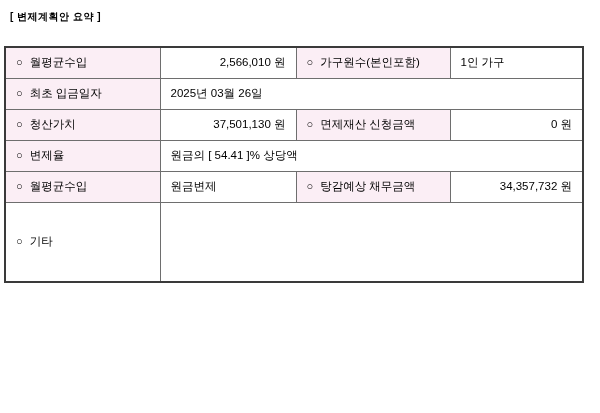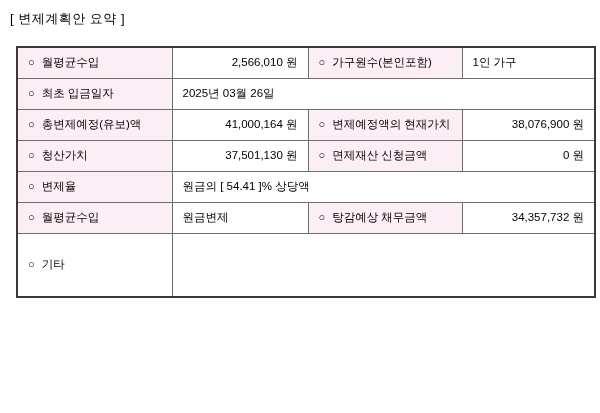--- a/index.html
+++ b/index.html
@@ -8,47 +8,47 @@
   body {
     width: 600px; height: 413px;
     background: #ffffff;
     color: #000;
     font-family: "Liberation Sans", "DejaVu Sans", sans-serif;
     position: relative;
   }
   .doc-title {
     position: absolute;
     left: 10px; top: 10px;
-    font-size: 13px;
-    font-weight: normal;
+    font-size: 10px;
+    font-weight: bold;
     letter-spacing: 0.5px;
   }
   table.summary {
     position: absolute;
-    left: 16px; top: 46px;
+    left: 4px; top: 46px;
     width: 578px;
     border-collapse: collapse;
     table-layout: fixed;
     border: 2px solid var(--outer-border);
   }
   table.summary td {
     border: 1px solid var(--inner-border);
     height: 31px;
     font-size: 11.5px;
     padding: 0 10px;
     overflow: hidden;
     white-space: nowrap;
     vertical-align: middle;
   }
   td.label { background: var(--label-bg); }
   td.label.plain { background: #ffffff; }
   td.val { font-size: 12px; }
   td.num { text-align: right; padding-right: 13px; }
   td.txt { text-align: left; }
-  tr.tall td { height: 64px; }
+  tr.tall td { height: 80px; }
   .bullet {
     display: inline-block;
     margin-right: 7px;
     font-size: 11px;
     position: relative;
     top: -0.5px;
   }
 </style>
 </head>
 <body>
@@ -67,26 +67,20 @@
       <td class="label"><span class="bullet">○</span><span>월평균수입</span></td>
       <td class="val num">2,566,010 원</td>
       <td class="label"><span class="bullet">○</span><span>가구원수(본인포함)</span></td>
       <td class="val txt">1인 가구</td>
     </tr>
     <tr>
       <td class="label"><span class="bullet">○</span><span>최초 입금일자</span></td>
       <td class="val txt" colspan="3">2025년 03월 26일</td>
     </tr>
     <tr>
-      <td class="label"><span class="bullet">○</span><span>총변제예정(유보)액</span></td>
-      <td class="val num">41,000,164 원</td>
-      <td class="label"><span class="bullet">○</span><span>변제예정액의 현재가치</span></td>
-      <td class="val num">38,076,900 원</td>
-    </tr>
-    <tr>
       <td class="label"><span class="bullet">○</span><span>청산가치</span></td>
       <td class="val num">37,501,130 원</td>
       <td class="label"><span class="bullet">○</span><span>면제재산 신청금액</span></td>
       <td class="val num">0 원</td>
     </tr>
     <tr>
       <td class="label"><span class="bullet">○</span><span>변제율</span></td>
       <td class="val txt" colspan="3">원금의 [ 54.41 ]% 상당액</td>
     </tr>
     <tr>

